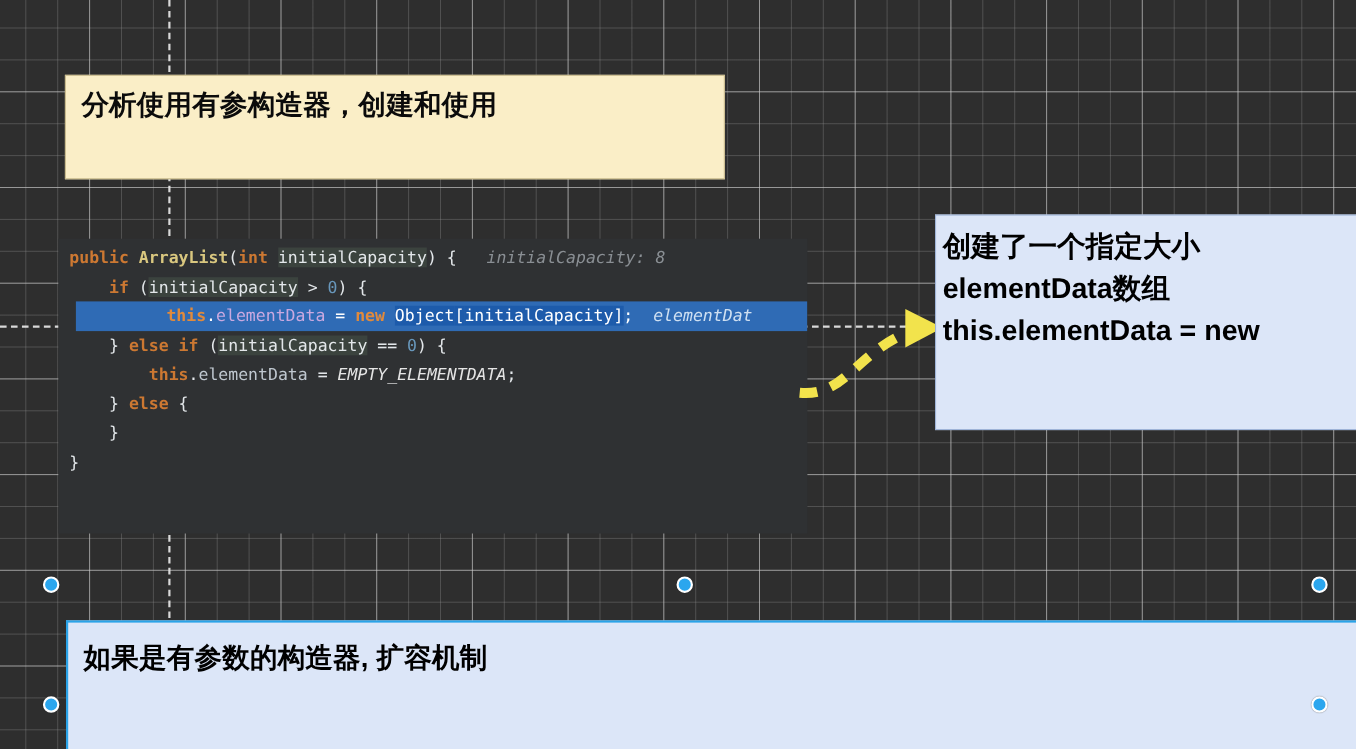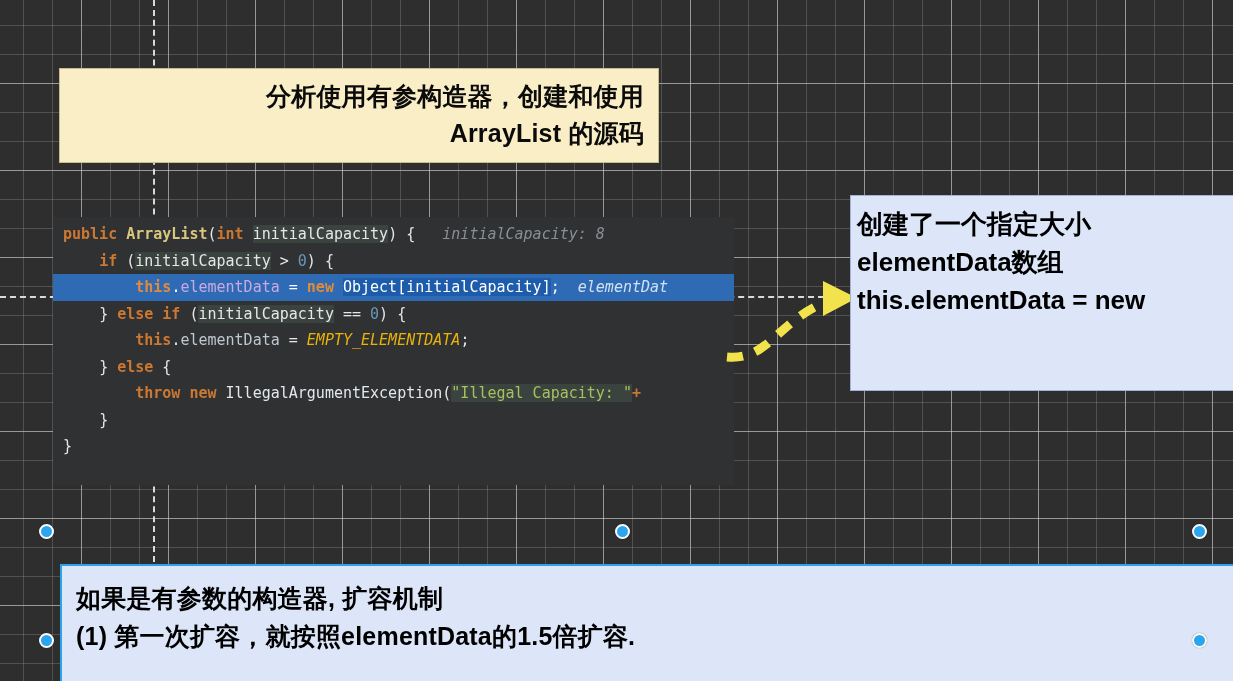--- a/index.html
+++ b/index.html
@@ -50,21 +50,20 @@
     width: 600px; height: 95px;
     background: #faeec7;
     border: 1px solid #c9bb8d;
     box-sizing: border-box;
     padding: 9px 14px 0 14px;
     color: #0b0b0b;
     font-weight: bold;
     font-size: 25px;
     line-height: 37px;
     letter-spacing: .2px;
-    text-align: right;
   }
 
   
   .code-shot {
     position: absolute;
     left: 53px; top: 217px;
     width: 681px; height: 268px;
     background: #2f3133;
     box-sizing: border-box;
     font-family: "DejaVu Sans Mono", "Liberation Mono", monospace;
@@ -75,24 +74,25 @@
   }
   .code-line {
     position: relative;
     white-space: pre;
     padding-left: 10px;
     color: #a9b7c6;
     height: 26.5px;
   }
   .code-line.hl {
     background: #2f6bb5;
+    margin-left: 16px;
   }
   .kw      { color: #cc7832; font-weight: bold; }
   .cls     { color: #d9c77f; font-weight: bold; }
-  .fld     { color: #eab308; }
+  .fld     { color: #e5e5e5; }
   .num     { color: #6897bb; }
   .str     { color: #a5c261; }
   .plain   { color: #bfc7cf; }
   .white   { color: #e3e7ea; }
   .hint    { color: #8a8f94; font-style: italic; font-family: "DejaVu Sans Mono", monospace; }
   .hl .hint{ color: #cfe0f2; }
   .hl .kw  { color: #e08a3c; }
   .hl .fld { color: #c9a9e0; }
   .hl .white { color: #ffffff; }
   .sel-tok { background: #1d5bab; }
@@ -151,59 +151,56 @@
 </head>
 <body>
 
 <div id="canvas">
 
   <div class="guide-v" id="guide-v" style="left: 153px;"></div>
   <div class="guide-h" id="guide-h" style="top: 296px;"></div>
 
   <div class="note-title">
     <div>分析使用有参构造器，创建和使用</div>
-    <div>ArrayList 的源码</div>
   </div>
 
   <div class="code-shot">
 
     <div class="code-line"><span class="kw">public</span> <span class="cls">ArrayList</span><span class="white">(</span><span class="kw">int</span> <span class="soft-hl white">initialCapacity</span><span class="white">) {</span>   <span class="hint">initialCapacity: 8</span></div>
 
     <div class="code-line">    <span class="kw">if</span> <span class="white">(</span><span class="soft-hl white">initialCapacity</span><span class="white"> &gt; </span><span class="num">0</span><span class="white">) {</span></div>
 
     <div class="code-line hl">        <span class="kw">this</span><span class="white">.</span><span class="fld">elementData</span><span class="white"> = </span><span class="kw">new</span> <span class="sel-tok white">Object</span><span class="sel-tok white">[</span><span class="sel-tok white">initialCapacity</span><span class="sel-tok white">]</span><span class="white">;</span>  <span class="hint">elementDat</span></div>
 
     <div class="code-line">    <span class="white">} </span><span class="kw">else</span> <span class="kw">if</span> <span class="white">(</span><span class="soft-hl white">initialCapacity</span><span class="white"> == </span><span class="num">0</span><span class="white">) {</span></div>
 
     <div class="code-line">        <span class="kw">this</span><span class="white">.</span><span class="plain">elementData</span><span class="white"> = </span><span class="fld" style="font-style:italic">EMPTY_ELEMENTDATA</span><span class="white">;</span></div>
 
     <div class="code-line">    <span class="white">} </span><span class="kw">else</span> <span class="white">{</span></div>
 
-    <div class="code-line">        <span class="kw">throw</span> <span class="kw">new</span> <span class="white">IllegalArgumentException</span><span class="white">(</span><span class="str soft-hl">"Illegal Capacity: "</span><span class="kw">+</span></div>
 
 
     <div class="code-line">    <span class="white">}</span></div>
 
     <div class="code-line"><span class="white">}</span></div>
   </div>
 
   <svg class="arrow-svg" viewBox="0 0 140 100">
     <path d="M 2 82 C 45 86, 52 44, 108 24" stroke="#f2e34c" stroke-width="9" fill="none" stroke-dasharray="16 13" stroke-linecap="butt"></path>
     <path d="M 98 6 L 132 23 L 98 41 Z" fill="#f2e34c"></path>
   </svg>
 
   <div class="callout-blue">
     <div>创建了一个指定大小</div>
     <div>elementData数组</div>
     <div>this.elementData = new</div>
   </div>
 
   <div class="note-bottom">
     <div>如果是有参数的构造器, 扩容机制</div>
-    <div>(1) 第一次扩容，就按照elementData的1.5倍扩容.</div>
   </div>
 
   <div id="handles">
       <div class="handle" style="left: 39px; top: 524px;"></div>
       <div class="handle" style="left: 615px; top: 524px;"></div>
       <div class="handle" style="left: 1192px; top: 524px;"></div>
       <div class="handle" style="left: 39px; top: 633px;"></div>
       <div class="handle" style="left: 1192px; top: 633px;"></div>
     </div>
 

